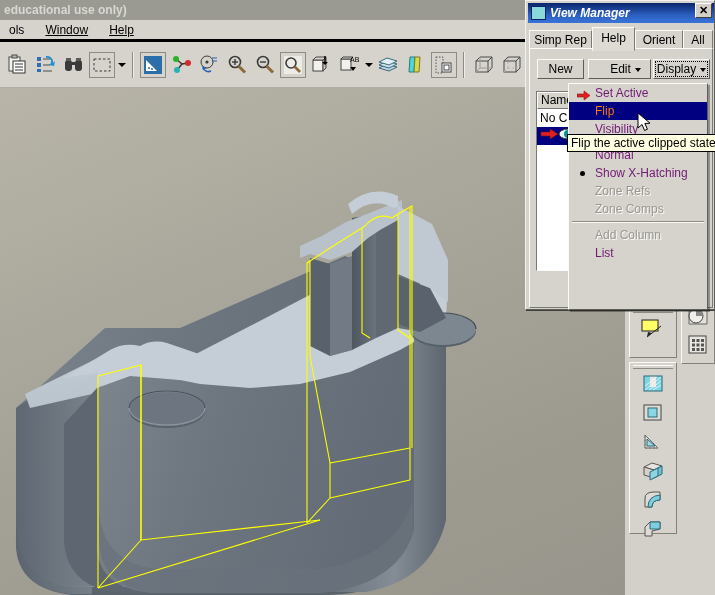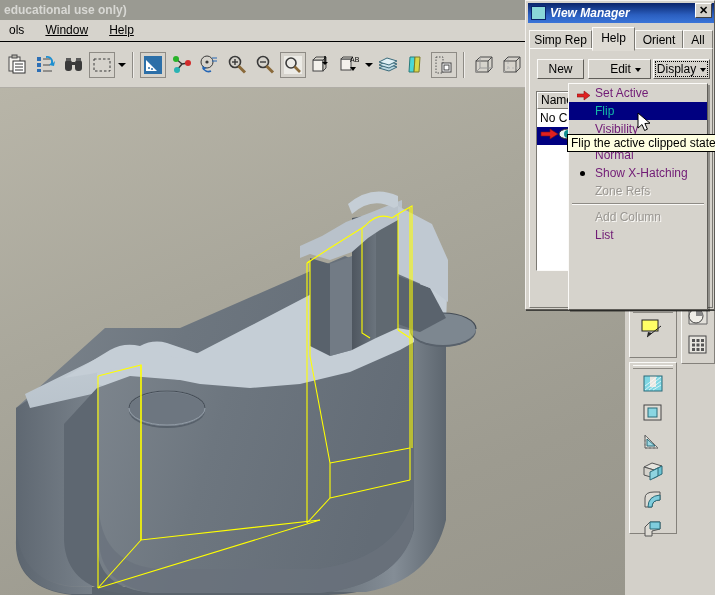--- a/index.html
+++ b/index.html
@@ -21,21 +21,21 @@
     color:#d8d8d4;
     font-weight:bold; font-size:12px;
     line-height:20px;
     padding-left:4px;
     white-space:nowrap; overflow:hidden;
   }
 
   #menubar {
     position:absolute; left:0; top:20px; width:715px; height:22px;
     background:#d6d3cc;
-    border-bottom:1px solid #000000;
+    border-bottom:3px solid #000000;
   }
   #menubar .mi {
     display:inline-block; line-height:21px; padding:0 9px;
     font-size:12px; color:#000; cursor:default;
   }
   #menubar .mi u { text-decoration:underline; }
 
   #toolbar {
     position:absolute; left:0; top:42px; width:715px; height:46px;
     background:#d6d3cc;
@@ -175,21 +175,21 @@
     background:#d6d3cc;
     border:1px solid; border-color:#fbfaf8 #5f5d58 #5f5d58 #fbfaf8;
     box-shadow:2px 2px 0 rgba(0,0,0,.32);
     z-index:20;
   }
   .dd-item {
     position:relative; height:18px; line-height:18px;
     padding-left:26px; font-size:12px; color:#701a75;
     white-space:nowrap; cursor:default;
   }
-  .dd-item.hl { background:#000080; color:#14b8a6; }
+  .dd-item.hl { background:#000080; color:#f97316; }
   .dd-item.dis { color:#9a9792; text-shadow:1px 1px 0 #fbfaf8; }
   .dd-sep { height:1px; margin:3px 3px; border-top:1px solid #8e8b85; border-bottom:1px solid #fbfaf8; }
   .dd-bullet {
     position:absolute; left:11px; top:7px; width:5px; height:5px;
     background:#000; border-radius:50%;
   }
   .dd-arrow { position:absolute; left:8px; top:4px; }
 
   #tooltip {
     position:absolute; left:567px; top:134px;
@@ -719,20 +719,23 @@
 
     <div class="dd-item">
       <span class="dd-bullet"></span>
       <span>Show X-Hatching</span>
     </div>
 
     <div class="dd-item dis">
       <span>Zone Refs</span>
     </div>
 
+    <div class="dd-item dis">
+      <span>Zone Comps</span>
+    </div>
 
 
     <div class="dd-sep"></div>
 
     <div class="dd-item dis">
       <span>Add Column</span>
     </div>
 
 
     <div class="dd-item">

